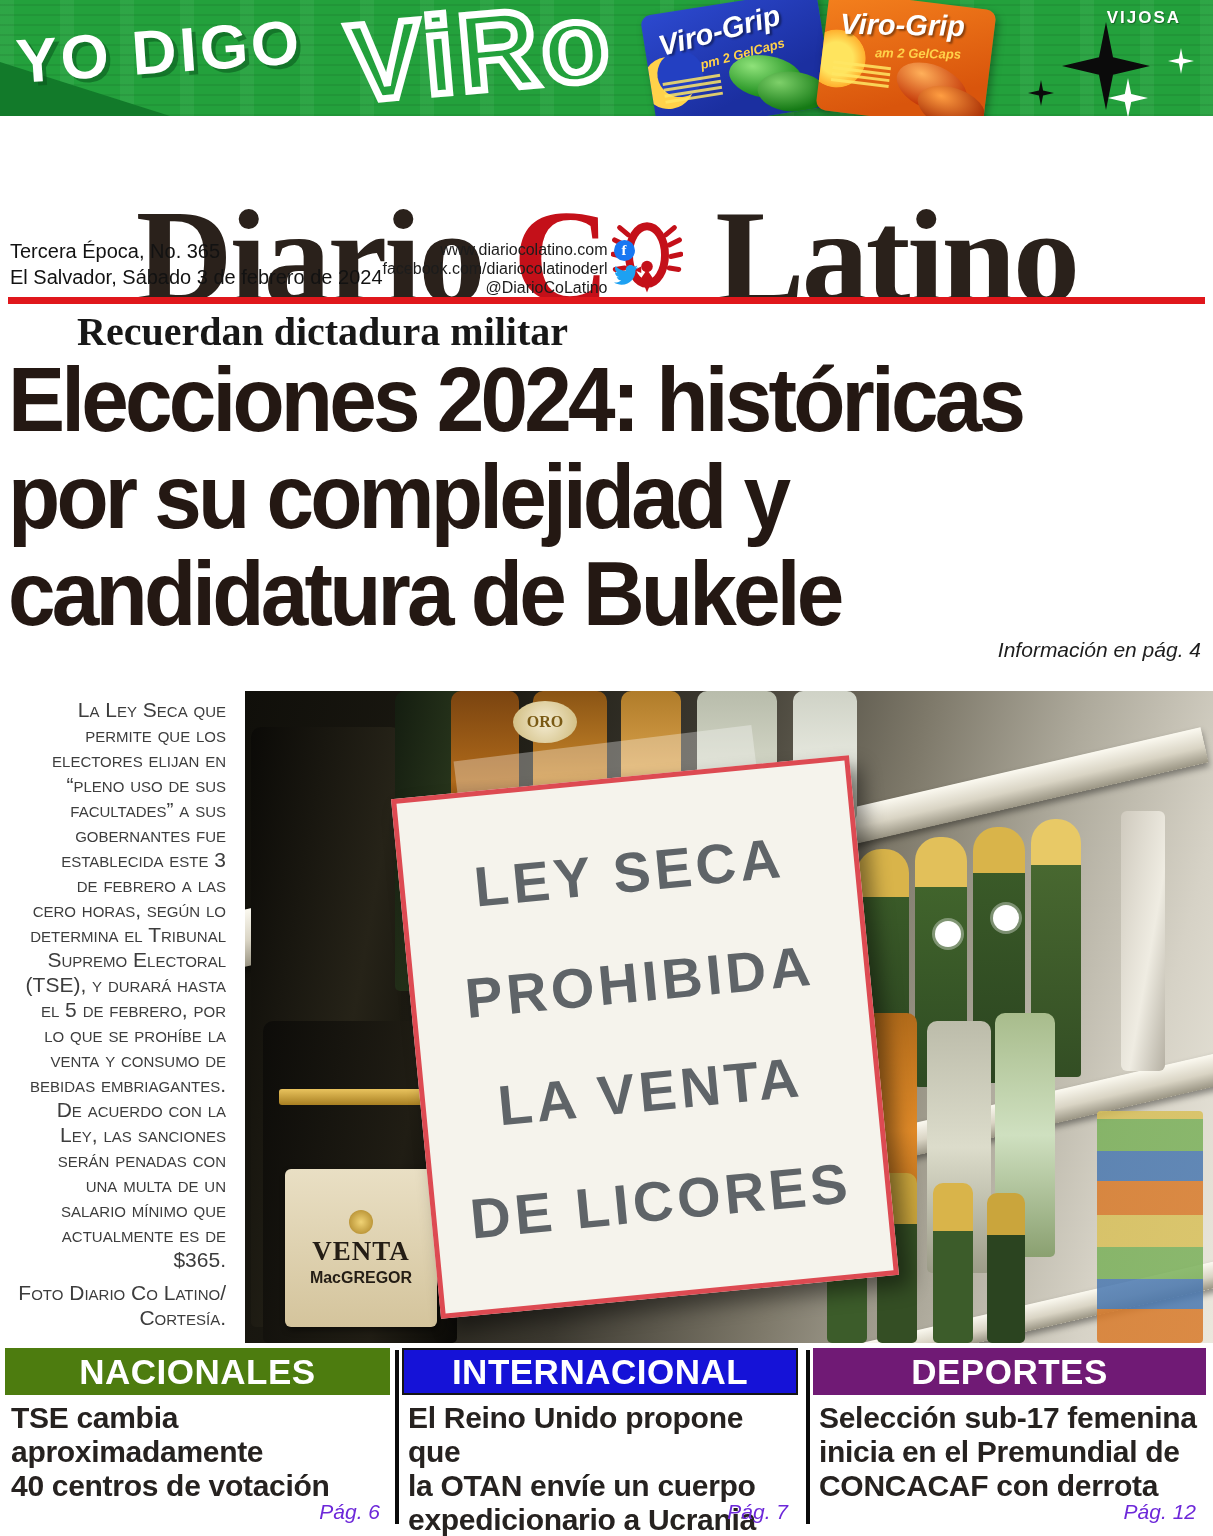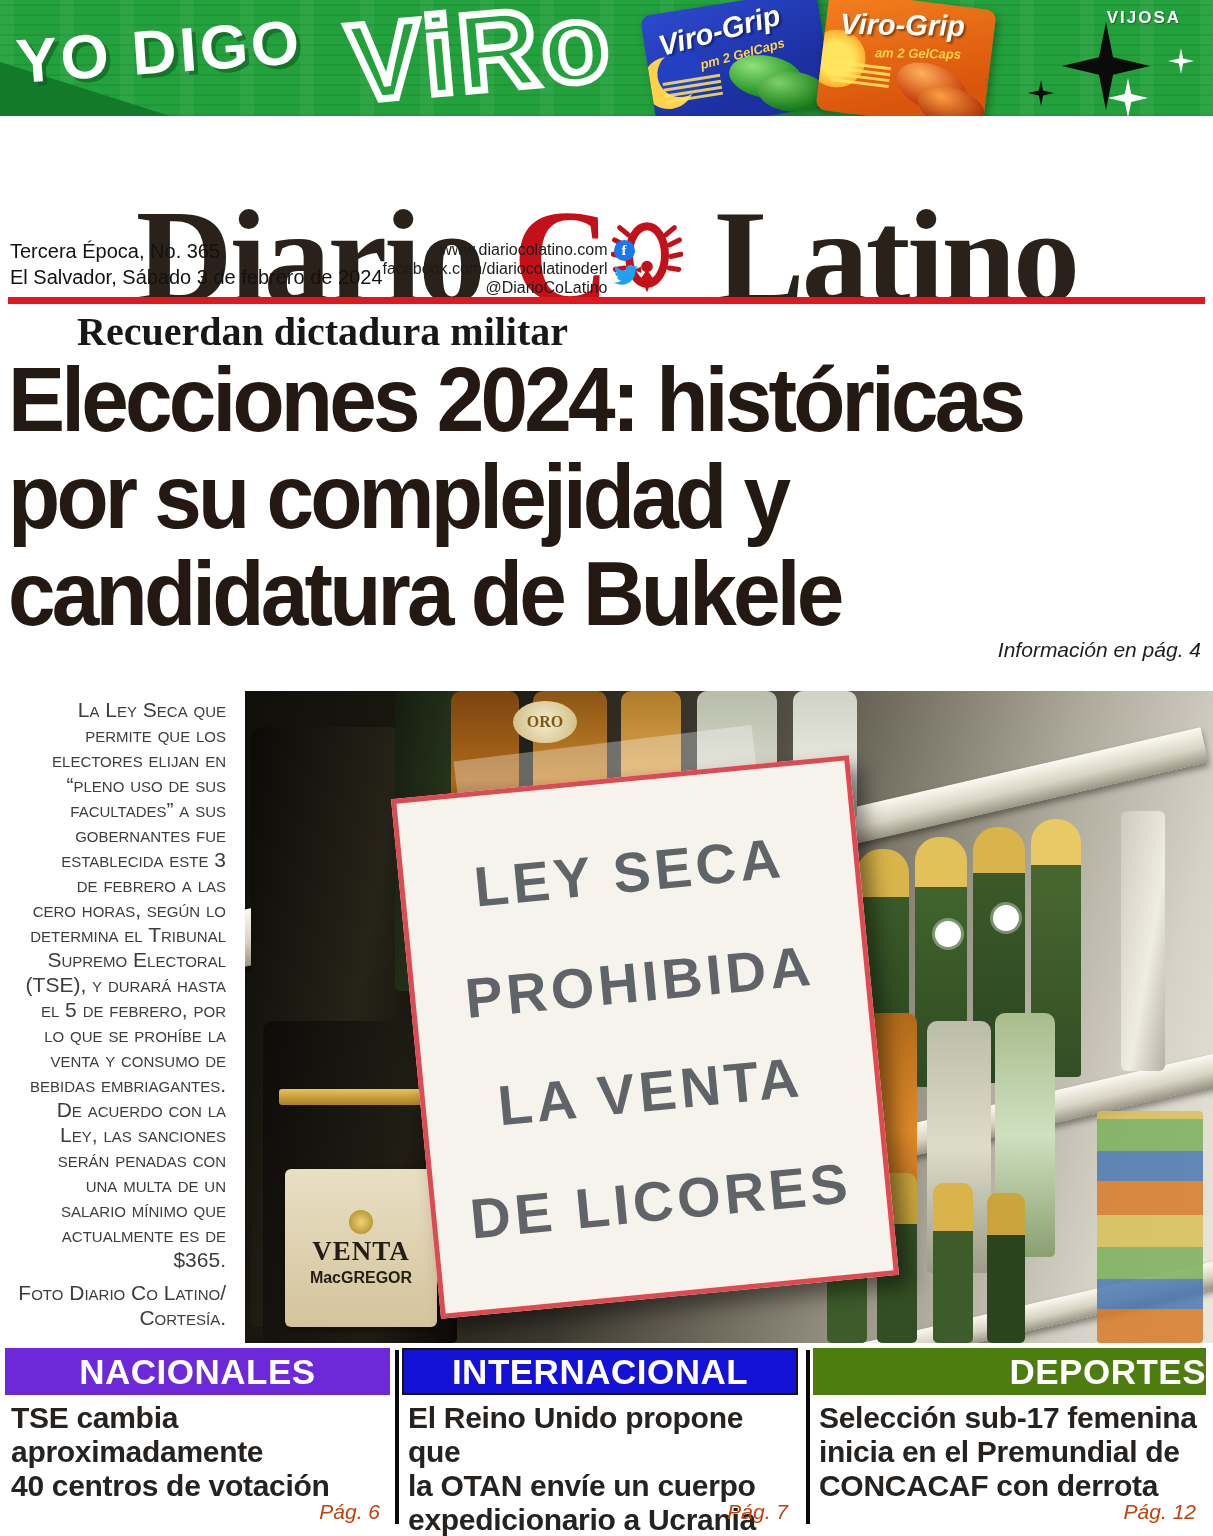--- a/index.html
+++ b/index.html
@@ -102,26 +102,26 @@
     border:5px solid #dd4a52;transform:rotate(-5.5deg);box-shadow:10px 12px 20px rgba(0,0,0,.45);
     display:flex;align-items:center;justify-content:center;text-align:center;}
   .sign-text{font-size:56px;font-weight:700;letter-spacing:4px;line-height:110px;color:#5f6468;}
   .tape{position:absolute;left:210px;top:52px;width:300px;height:42px;background:rgba(255,255,255,.32);
     transform:rotate(-7deg);}
 
   
   .section-col{position:absolute;top:1348px;height:188px;}
   .sec-banner{height:47px;line-height:47px;text-align:center;color:#fff;font-weight:700;
     font-size:35px;letter-spacing:.5px;}
-  .sec-banner.red{background:#6d28d9;}
+  .sec-banner.red{background:#4d7c0f;}
   .sec-banner.blue{background:#1512d7;border:2px solid #141414;line-height:43px;height:43px;}
-  .sec-banner.green{background:#4d7c0f;text-align:right;}
+  .sec-banner.green{background:#701a75;}
   .sec-story{margin:6px 0 0 6px;font-size:30px;font-weight:700;line-height:34px;
     letter-spacing:-.3px;color:#262220;}
-  .sec-page{position:absolute;right:10px;bottom:12px;font-size:21px;font-style:italic;color:#c2410c;}
+  .sec-page{position:absolute;right:10px;bottom:12px;font-size:21px;font-style:italic;color:#6d28d9;}
   .vdiv{position:absolute;top:1350px;width:4px;height:174px;background:#0a0a0a;}
 </style>
 </head>
 <body>
 
 <div class="page">
 
   <div class="ad-banner">
     <div class="ad-shadow"></div>
     <div class="yo-digo">YO DIGO</div>

